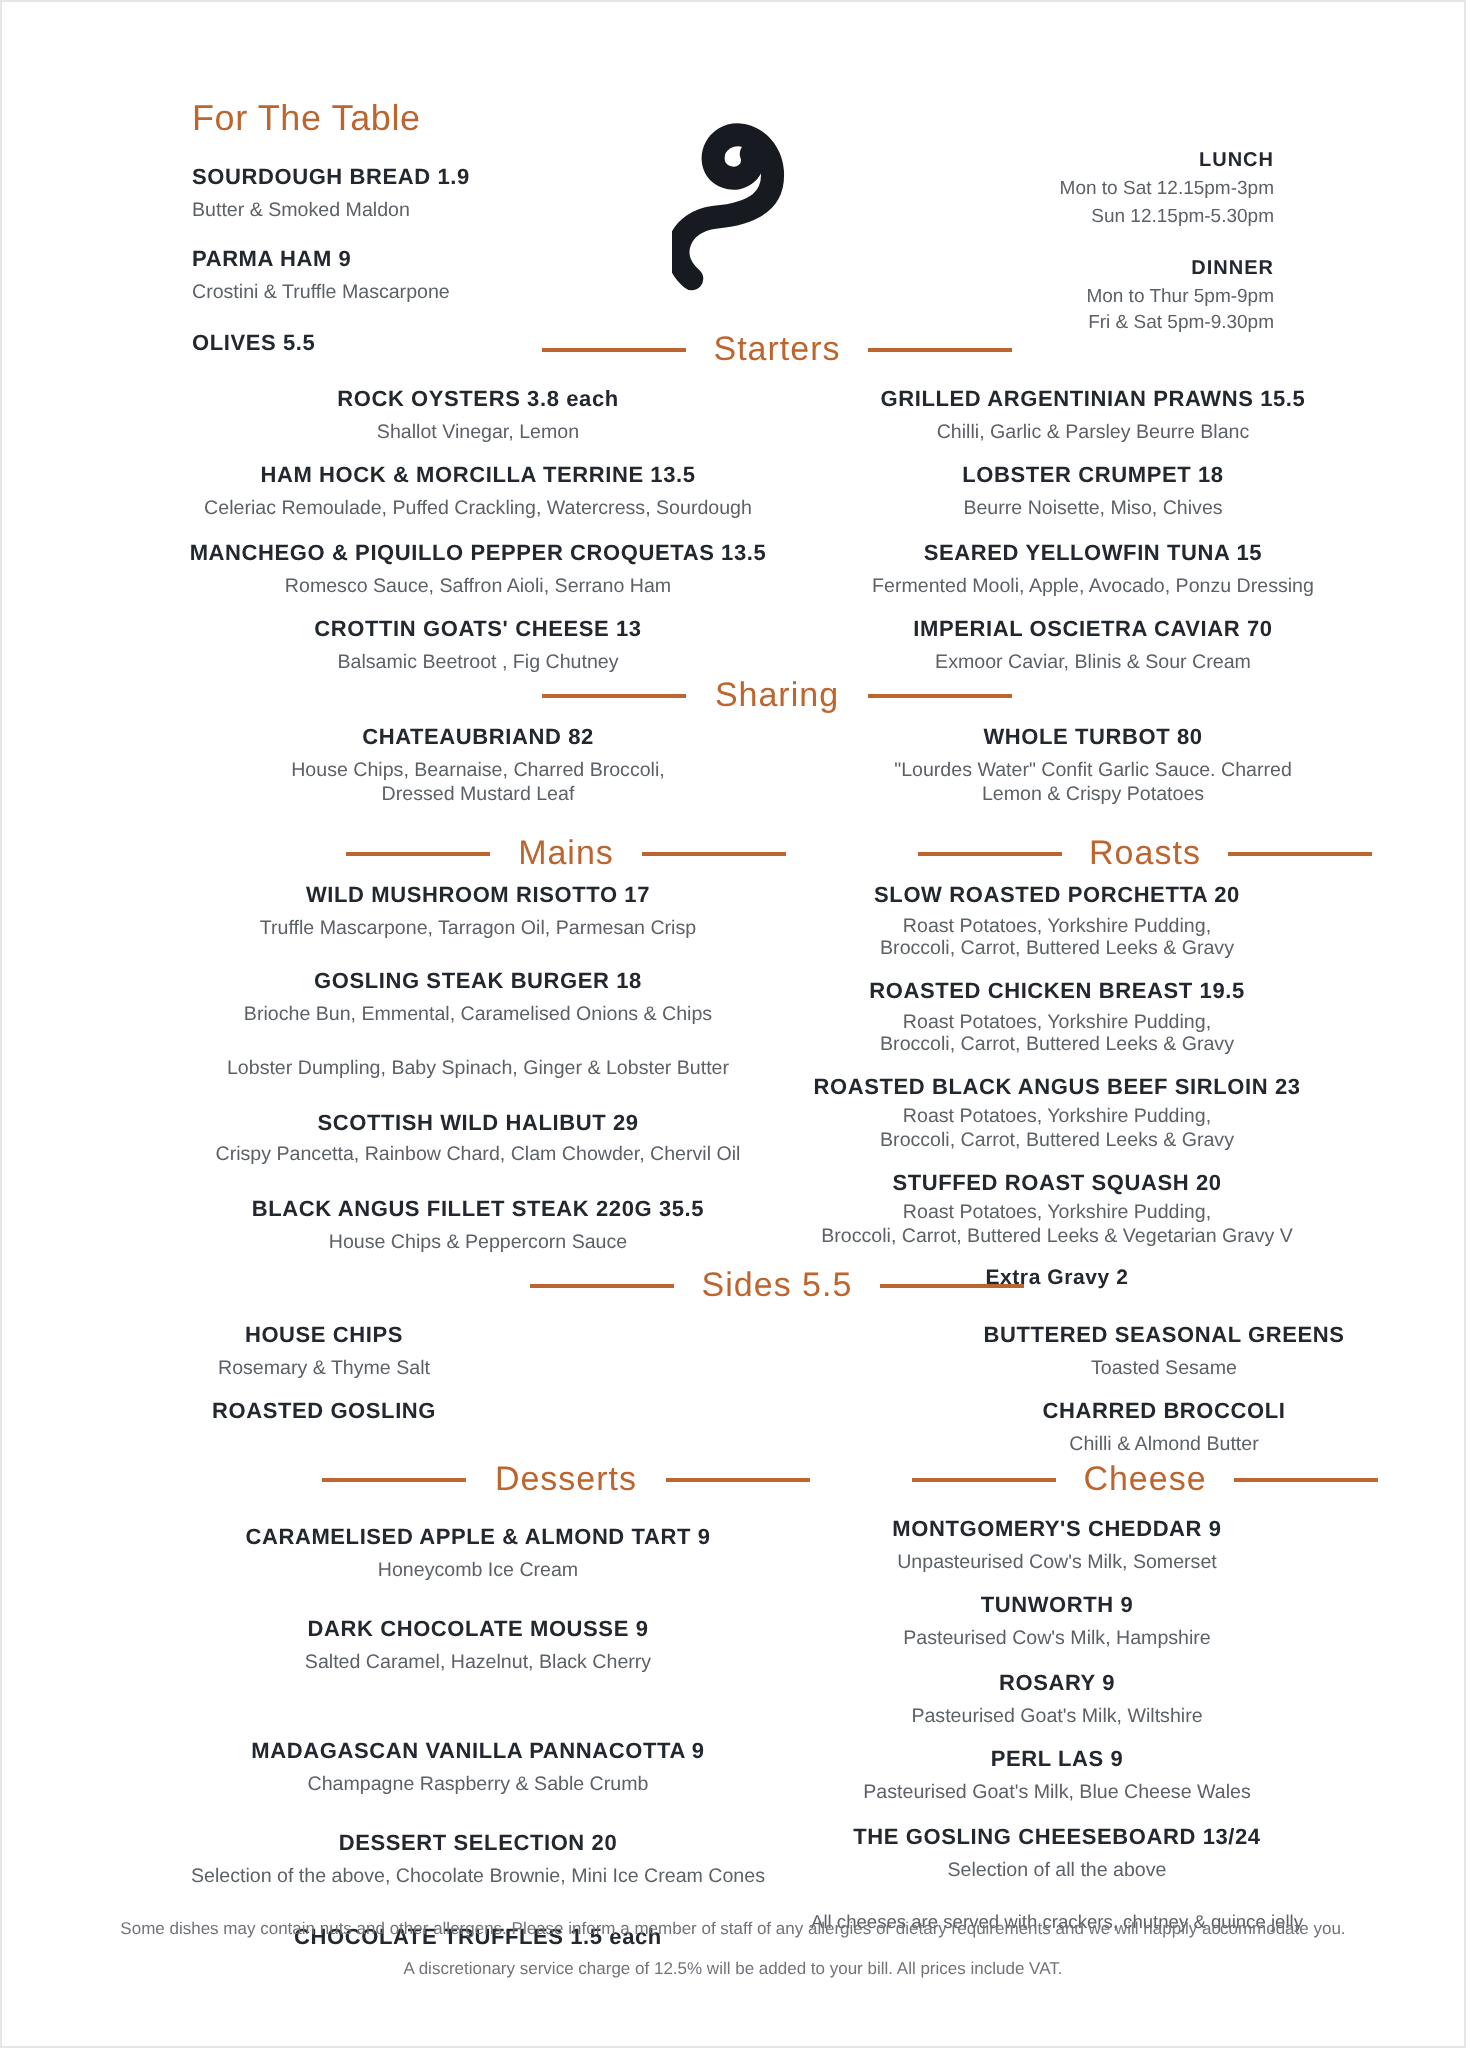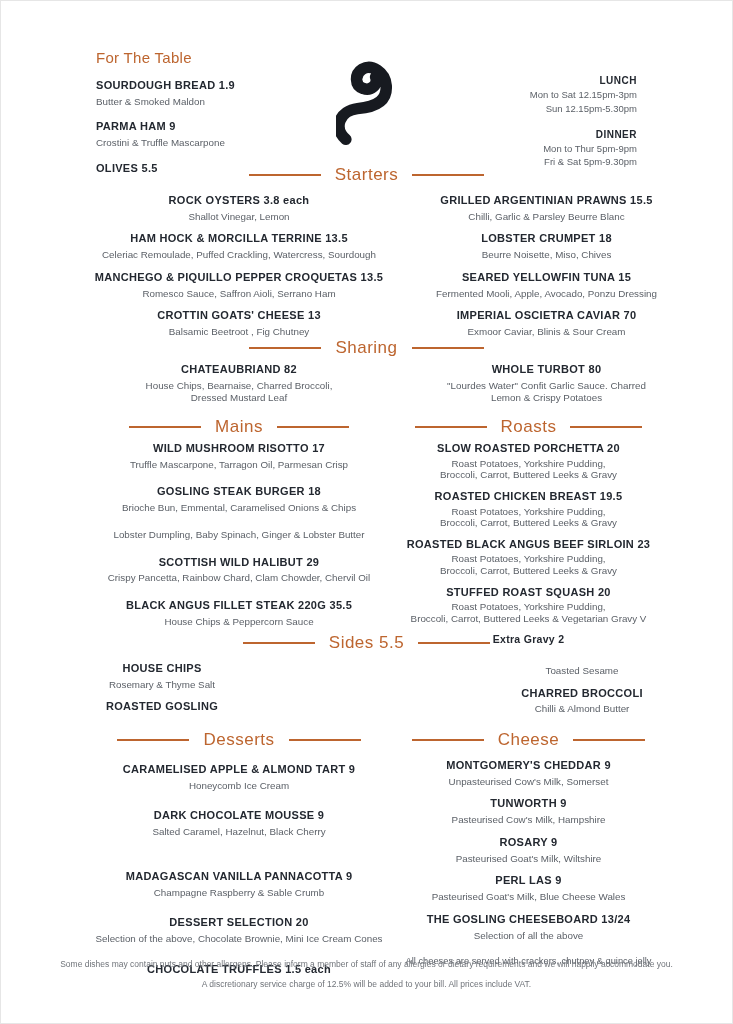--- a/index.html
+++ b/index.html
@@ -5,37 +5,38 @@
   html,body { margin:0; padding:0; background:#f4f4f4; }
   .page {
     position:relative; width:733px; height:1024px; margin:0 auto;
     background:#ffffff; overflow:hidden;
     font-family:"Liberation Sans", sans-serif;
     border:1px solid #e6e6e6; box-sizing:border-box;
   }
   .sec-head {
     position:absolute; display:flex; align-items:center; justify-content:center;
     gap:14px;
+    margin-left:44px;
   }
   .sec-head.full { left:0; right:0; }
   .sec-title { font-size:17px; color:#bd652f; letter-spacing:.5px; white-space:nowrap; }
   .rule { width:72px; height:2px; background:#bd652f; flex:0 0 auto; }
   .col { position:absolute; }
   .item { text-align:center; margin-bottom:9px; }
   .iname {
     font-size:11px; font-weight:bold; color:#232830; letter-spacing:.3px;
     line-height:1.25; white-space:pre-line;
   }
   .idesc {
     font-size:9.8px; color:#5c6168; margin-top:3px; line-height:1.3;
     white-space:pre-line;
   }
   
   .for-table { position:absolute; left:95px; top:48px; width:250px; text-align:left; }
-  .for-table .ft-title { font-size:15px; color:#bd652f; margin-bottom:13px; letter-spacing:.3px; }
+  .for-table .ft-title { font-size:18px; color:#bd652f; margin-bottom:13px; letter-spacing:.3px; }
   .for-table .item { text-align:left; margin-bottom:12px; }
   .logo-wrap { position:absolute; left:0; right:0; top:50px; display:flex; justify-content:center; }
   .hours { position:absolute; right:95px; top:74px; text-align:right; }
   .hours .h-title { font-size:10px; font-weight:bold; color:#232830; letter-spacing:.5px; }
   .hours .h-lines { font-size:9.5px; color:#5c6168; line-height:1.45; margin-top:2px; white-space:pre-line; }
   .hours .h-block + .h-block { margin-top:13px; }
   
   .tight .idesc { line-height:1.18; margin-top:2px; }
   .extra-gravy { font-size:10.5px; font-weight:bold; color:#232830; text-align:center; margin-top:8px; letter-spacing:.3px; }
   .cheese-note { font-size:9.3px; color:#5c6168; text-align:center; margin-top:14px; }
@@ -211,20 +212,21 @@
     <div class="item">
       <div class="iname">HOUSE CHIPS</div>
       <div class="idesc">Rosemary &amp; Thyme Salt</div>
     </div>
     <div class="item">
       <div class="iname">ROASTED GOSLING</div>
     </div>
   </div>
   <div class="col" style="left:472px; top:661px; width:218px;">
     <div class="item">
+      <div class="iname">BUTTERED SEASONAL GREENS</div>
       <div class="idesc">Toasted Sesame</div>
     </div>
     <div class="item">
       <div class="iname">CHARRED BROCCOLI</div>
       <div class="idesc">Chilli &amp; Almond Butter</div>
     </div>
   </div>
 
   <div class="sec-head" style="left:68px; top:729px; width:340px;">
     <span class="rule"></span>

